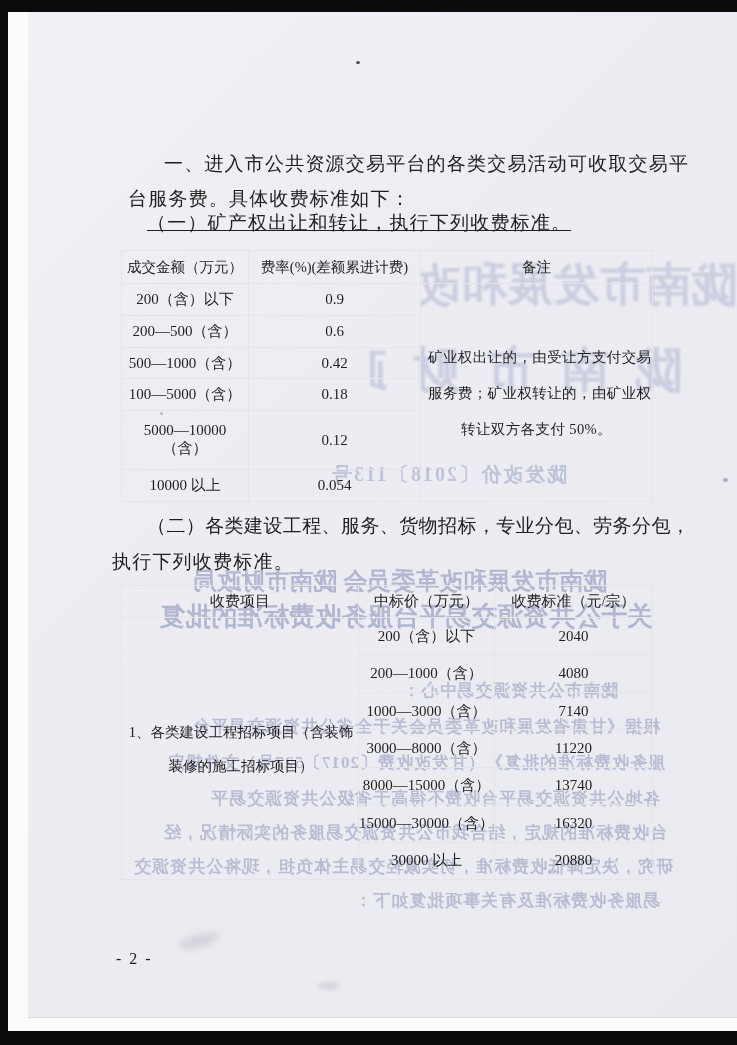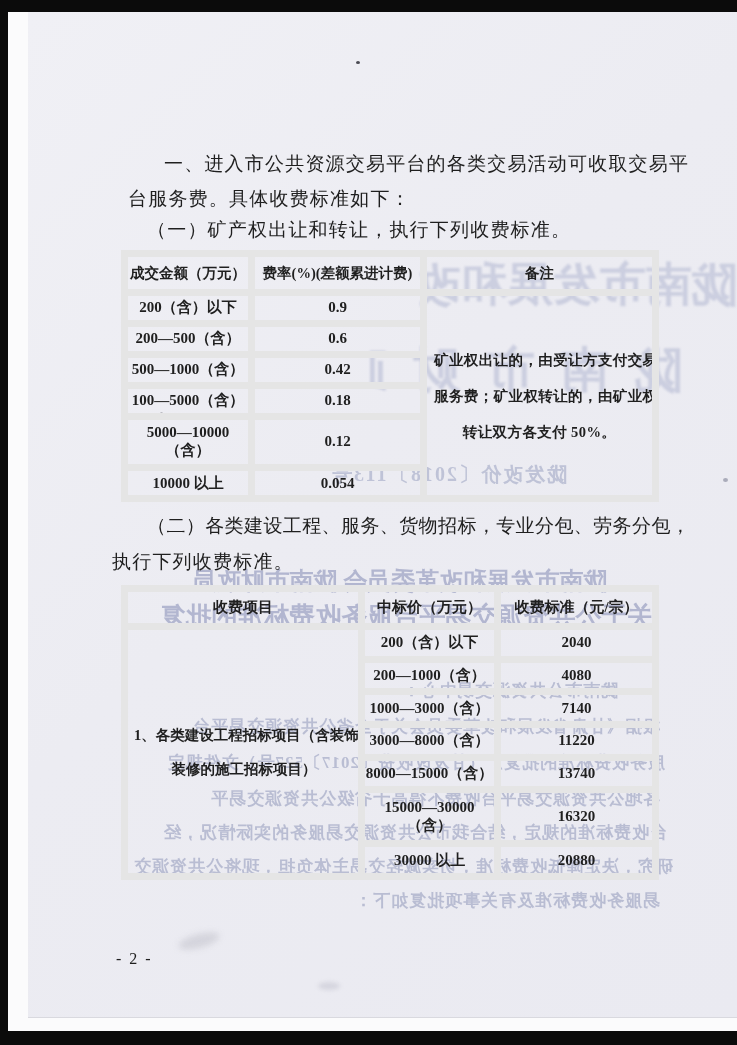--- a/index.html
+++ b/index.html
@@ -33,31 +33,31 @@
   #bleed-b1{left:115px;top:716px;width:545px;}
   #bleed-b2{left:115px;top:752px;width:550px;}
   #bleed-b3{left:115px;top:788px;width:545px;}
   #bleed-b4{left:112px;top:822px;width:555px;}
   #bleed-b5{left:108px;top:856px;width:565px;}
   #bleed-b6{left:285px;top:890px;width:375px;}
   
   .ink{position:absolute;white-space:nowrap;z-index:3;text-align:center;}
   #intro-line1{left:164px;top:151px;font-size:19px;letter-spacing:1.2px;}
   #intro-line2{left:128px;top:186px;font-size:19px;letter-spacing:1.2px;}
-  #sec1-heading{left:147px;top:217px;font-size:19px;letter-spacing:1.2px;}
+  #sec1-heading{left:147px;top:210px;font-size:19px;letter-spacing:1.2px;text-decoration:underline;}
   #sec2-line1{left:147px;top:513px;font-size:19px;letter-spacing:0.4px;}
   #sec2-line2{left:112px;top:549px;font-size:19px;letter-spacing:1.2px;}
   #page-number{left:116px;top:950px;font-size:16px;letter-spacing:2px;}
   table.doc{
     position:absolute;z-index:3;border-collapse:collapse;table-layout:fixed;
     font-size:15px;background:transparent;
   }
   table.doc th,table.doc td{
-    border:7px solid #e5e5e5;text-align:center;vertical-align:middle;
-    padding:0;font-weight:bold;overflow:hidden;
+    border:1px solid #e5e5e5;text-align:center;vertical-align:middle;
+    padding:0;font-weight:normal;overflow:hidden;
   }
   #table1{left:121px;top:250px;width:531px;height:252px;}
   #table1 th{height:32px;font-size:14.5px;}
   #table2{left:121px;top:585px;width:531px;height:295px;}
   #table2 th{height:31px;font-size:15px;}
   .remark-cell{text-align:center;padding:0 7px !important;}
   .remark-line{line-height:36px;white-space:nowrap;font-size:14.5px;letter-spacing:0.4px;}
   .item-cell{text-align:center;padding:0 4px 0 6px !important;}
   .item-line{line-height:34px;white-space:nowrap;font-size:14.5px;}
   .rate-col{font-size:15px;}

